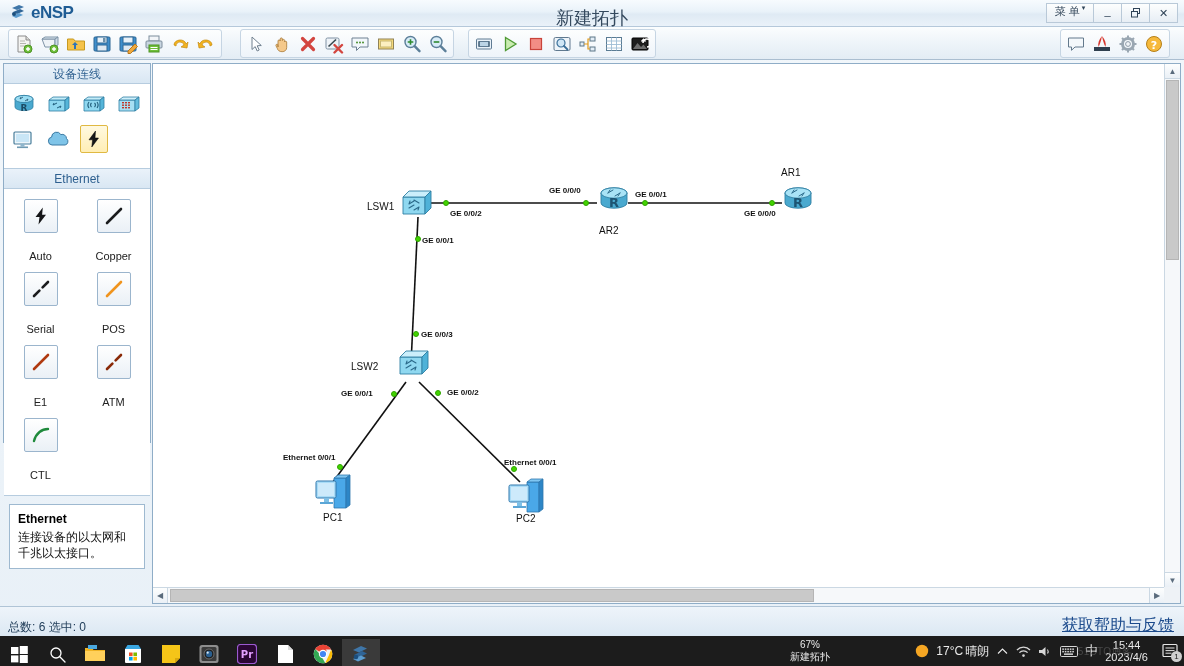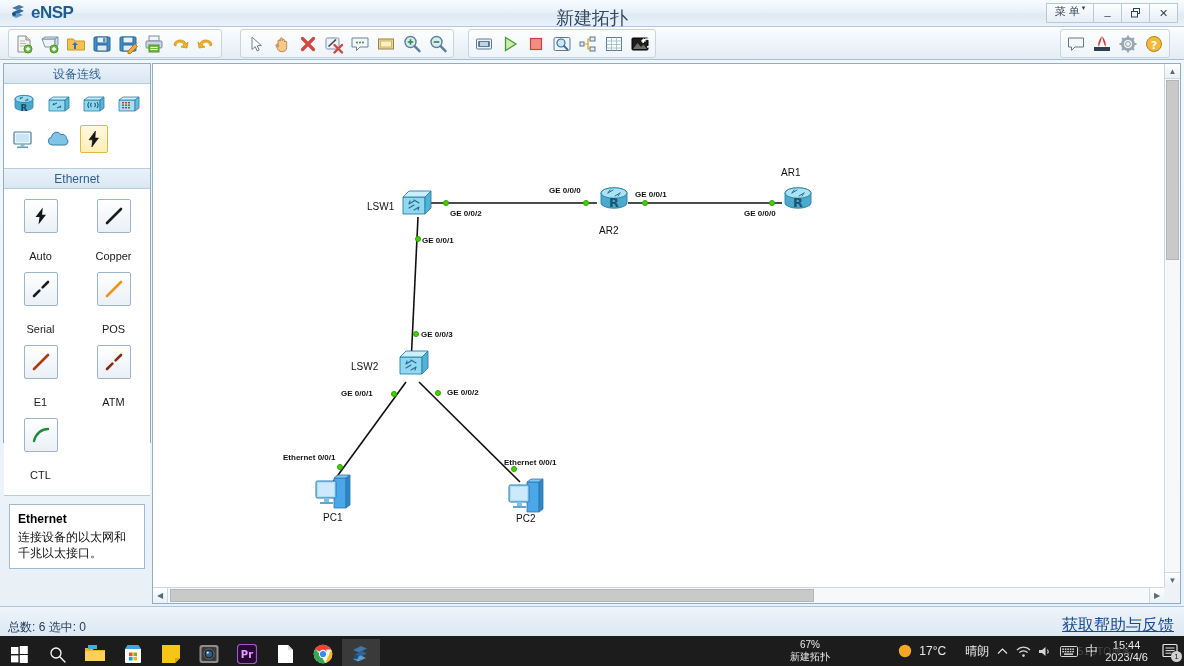--- a/index.html
+++ b/index.html
@@ -846,21 +846,21 @@
       <div>67%</div>
       <div>新建拓扑</div>
     </div>
 
     <div id="tb-right">
       <div class="tb-sys">
         <svg width="16" height="16" viewBox="0 0 16 16">
           <circle cx="8" cy="8" r="6.2" fill="#f5a623"></circle>
         </svg>
         <span style="margin-left:6px;font-size:12px">17°C</span>
-        <span style="margin-left:19px;font-size:12px">晴朗</span>
+        <span style="margin-left:2px;font-size:12px">晴朗</span>
       </div>
       <div class="tb-sys">
         <svg width="13" height="13" viewBox="0 0 13 13">
           <path d="M2 8.5 L6.5 4 L11 8.5" fill="none" stroke="#e9e9e9" stroke-width="1.1"></path>
         </svg>
       </div>
       <div class="tb-sys">
         <svg width="15" height="13" viewBox="0 0 15 13">
           <path d="M1 5 A9 9 0 0 1 14 5" fill="none" stroke="#d6d6d6" stroke-width="1.3"></path>
           <path d="M3.4 7.6 A5.6 5.6 0 0 1 11.6 7.6" fill="none" stroke="#d6d6d6" stroke-width="1.3"></path>

